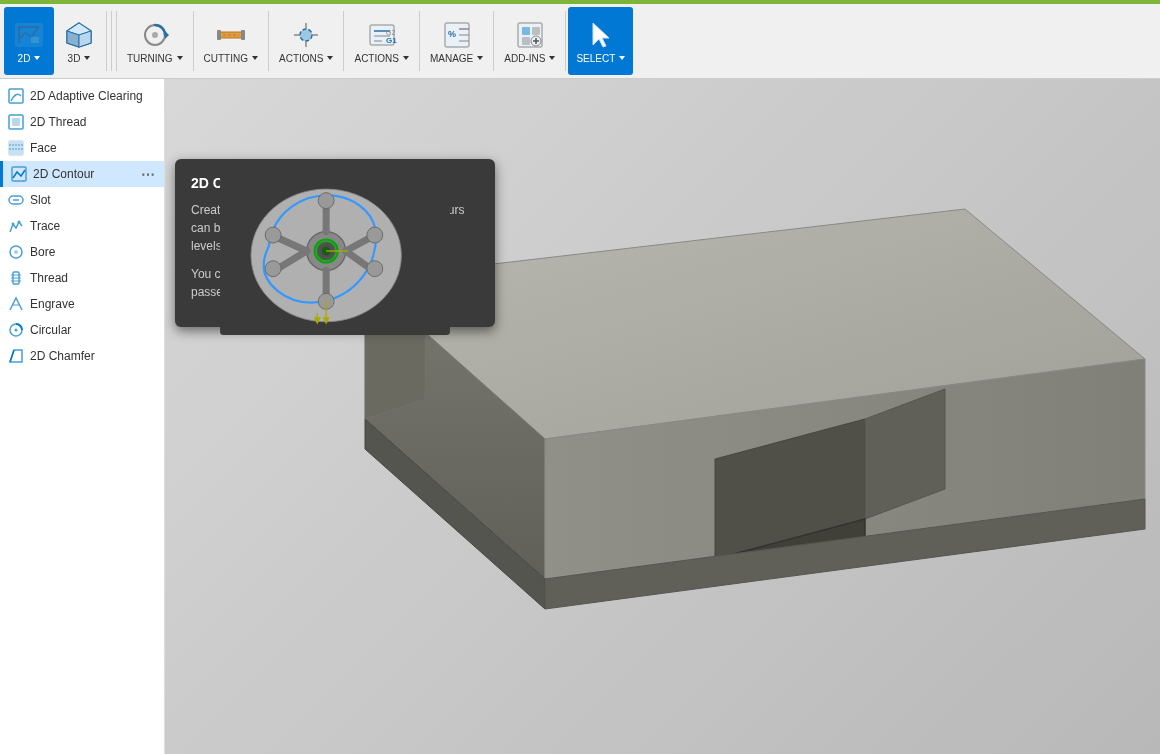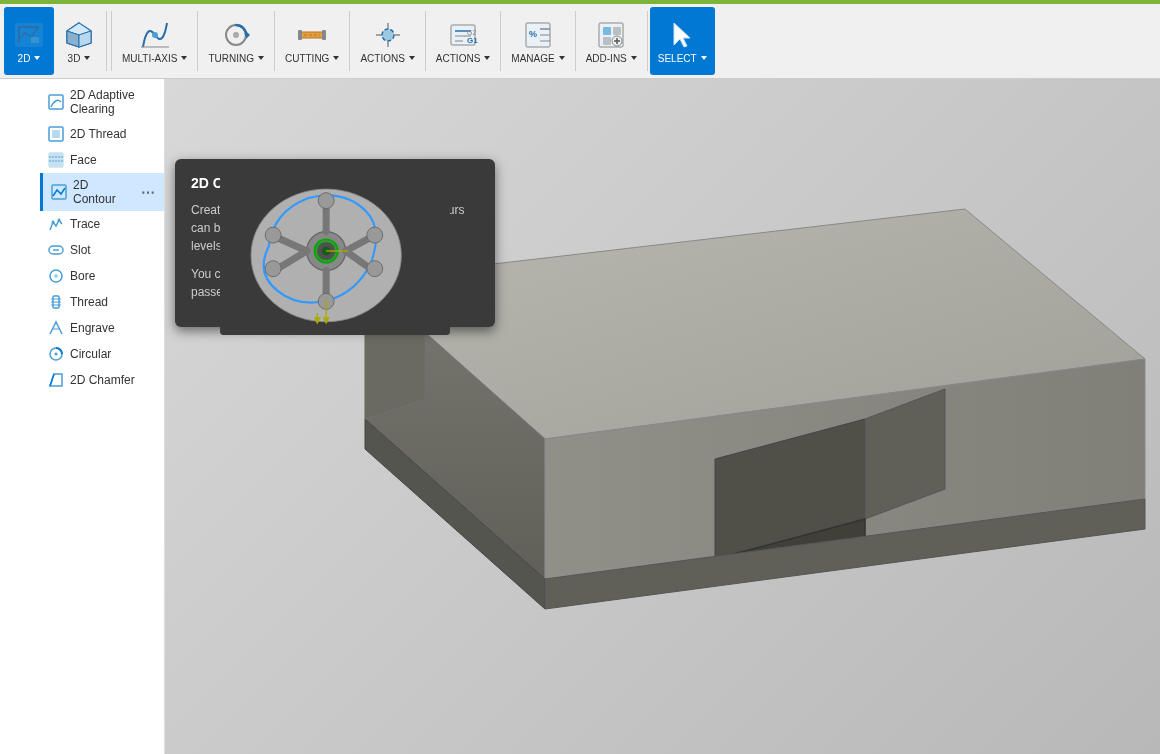--- a/index.html
+++ b/index.html
@@ -91,21 +91,20 @@
       padding: 4px 0;
     }
 
     .sidebar-item {
       display: flex;
       align-items: center;
       padding: 5px 8px;
       cursor: pointer;
       gap: 6px;
       position: relative;
-      margin-left: 40px;
     }
     .sidebar-item.active { background: #d0e8ff; border-left: 3px solid #0078d4; }
 
     .sidebar-item .item-icon {
       width: 16px;
       height: 16px;
       flex-shrink: 0;
       display: flex;
       align-items: center;
       justify-content: center;
@@ -220,33 +219,20 @@
       <span>3D</span>
         <span class="arrow-down"></span>
     </div>
   </div>
 
   <div class="toolbar-separator"></div>
 
 
   <div class="toolbar-separator"></div>
 
-  <div class="toolbar-btn">
-    <div class="btn-icon">
-      <svg width="32" height="32" viewBox="0 0 32 32">
-        <path d="M4,28 Q8,4 16,16 Q24,28 28,4" stroke="#2a6fa8" stroke-width="2" fill="none"></path>
-        <circle cx="16" cy="16" r="3" fill="#4a9fd4"></circle>
-        <line x1="2" y1="28" x2="30" y2="28" stroke="#888" stroke-width="1"></line>
-      </svg>
-    </div>
-    <div class="btn-label">
-      <span>MULTI-AXIS</span>
-        <span class="arrow-down"></span>
-    </div>
-  </div>
 
   <div class="toolbar-separator"></div>
 
   <div class="toolbar-btn">
     <div class="btn-icon">
       <svg width="32" height="32" viewBox="0 0 32 32">
         <circle cx="16" cy="16" r="10" fill="none" stroke="#888" stroke-width="2"></circle>
         <path d="M16,6 A10,10 0 0,1 26,16" stroke="#2a6fa8" stroke-width="2.5" fill="none" stroke-linecap="round"></path>
         <polygon points="26,12 30,16 26,20" fill="#2a6fa8"></polygon>
         <circle cx="16" cy="16" r="3" fill="#aaa"></circle>
@@ -409,36 +395,36 @@
           <path d="M2,12 L6,6 L10,10 L14,4" stroke="#0078d4" stroke-width="1.5" fill="none"></path>
         </svg>
       </div>
       <span class="item-label">2D Contour</span>
       <div class="more-btn">⋯</div>
     </div>
 
     <div class="sidebar-item">
       <div class="item-icon">
         <svg class="sidebar-icon-svg" viewBox="0 0 16 16">
+          <rect x="1" y="4" width="14" height="8" rx="4" fill="none" stroke="#4a9fd4" stroke-width="1.5"></rect>
+          <line x1="5" y1="8" x2="11" y2="8" stroke="#4a9fd4" stroke-width="1.5"></line>
+        </svg>
+      </div>
+      <span class="item-label">Slot</span>
+    </div>
+
+    <div class="sidebar-item">
+      <div class="item-icon">
+        <svg class="sidebar-icon-svg" viewBox="0 0 16 16">
           <path d="M2,14 L5,6 L8,10 L11,4 L14,8" stroke="#4a9fd4" stroke-width="1.5" fill="none"></path>
           <circle cx="5" cy="6" r="1.5" fill="#4a9fd4"></circle>
           <circle cx="11" cy="4" r="1.5" fill="#4a9fd4"></circle>
         </svg>
       </div>
       <span class="item-label">Trace</span>
-    </div>
-
-    <div class="sidebar-item">
-      <div class="item-icon">
-        <svg class="sidebar-icon-svg" viewBox="0 0 16 16">
-          <rect x="1" y="4" width="14" height="8" rx="4" fill="none" stroke="#4a9fd4" stroke-width="1.5"></rect>
-          <line x1="5" y1="8" x2="11" y2="8" stroke="#4a9fd4" stroke-width="1.5"></line>
-        </svg>
-      </div>
-      <span class="item-label">Slot</span>
     </div>
 
     <div class="sidebar-item">
       <div class="item-icon">
         <svg class="sidebar-icon-svg" viewBox="0 0 16 16">
           <circle cx="8" cy="8" r="6" fill="none" stroke="#4a9fd4" stroke-width="1.5"></circle>
           <circle cx="8" cy="8" r="2" fill="#4a9fd4" opacity="0.5"></circle>
         </svg>
       </div>
       <span class="item-label">Bore</span>

